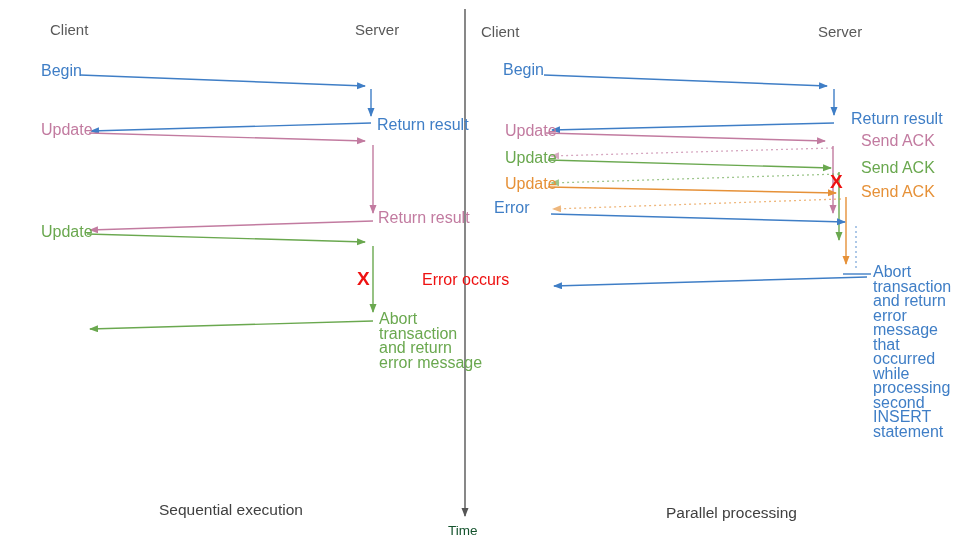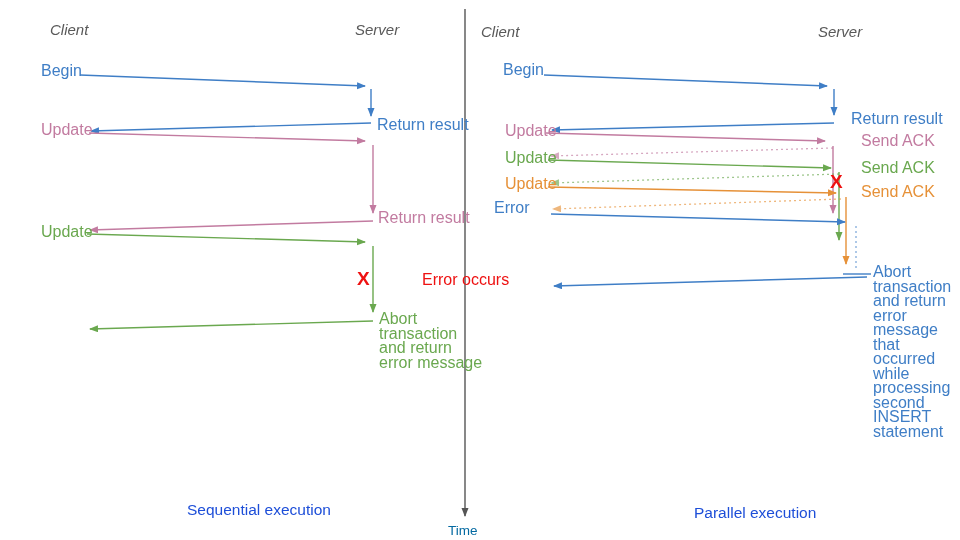--- a/index.html
+++ b/index.html
@@ -1,24 +1,24 @@
 <!DOCTYPE html>
 <html style="--blue: #3f7ec6; --pink: #c27ba0; --green: #6aa84f; --orange: #e69138; --red: #ee1111; --gray: #595959;"><head>
 <meta charset="utf-8">
 <style>
   html,body{margin:0;padding:0;background:#ffffff;}
   .canvas{
     position:relative;width:960px;height:540px;background:#ffffff;overflow:hidden;
     font-family:"Liberation Sans", sans-serif;
   }
   .lbl{position:absolute;white-space:nowrap;font-size:16px;line-height:14px;}
-  .hdr{font-style:italic;font-size:15px;color:var(--gray);}
+  .hdr{font-size:15px;color:var(--gray);}
   .blue{color:var(--blue);} .pink{color:var(--pink);} .green{color:var(--green);}
-  .orange{color:var(--orange);} .red{color:var(--red);} .black{color:#0369a1;}
-  .title{font-size:15.5px;color:#1d4ed8;margin-left:28px;}
+  .orange{color:var(--orange);} .red{color:var(--red);} .black{color:#14532d;}
+  .title{font-size:15.5px;color:#404040;}
   .xmark{font-size:19px;font-weight:800;color:var(--red);line-height:19px;}
   .lines{white-space:pre-line;font-size:16px;line-height:14.5px;}
   svg{position:absolute;left:0;top:0;}
   .s-blue{stroke:var(--blue);} .s-pink{stroke:var(--pink);} .s-green{stroke:var(--green);}
   .s-orange{stroke:var(--orange);} .s-axis{stroke:#555;}
   .m-blue{fill:var(--blue);} .m-pink{fill:var(--pink);} .m-green{fill:var(--green);}
   .m-orange{fill:var(--orange);} .m-axis{fill:#555;}
   .ln{stroke-width:1.4;fill:none;}
   .dotted{stroke-dasharray:2 3;stroke-width:1.3;}
 </style>
@@ -107,16 +107,16 @@
 and return
 error message
 that occurred
 while
 processing
 second
 INSERT
 statement</div>
 
   <div class="lbl title" style="left:159px;top:503px;">Sequential execution</div>
-  <div class="lbl title" style="left:666px;top:506px;">Parallel execution</div>
+  <div class="lbl title" style="left:666px;top:506px;">Parallel processing</div>
   <div class="lbl black" style="left:448px;top:524px;font-size:13.5px;">Time</div>
 
 </div>
 
 </body></html>

